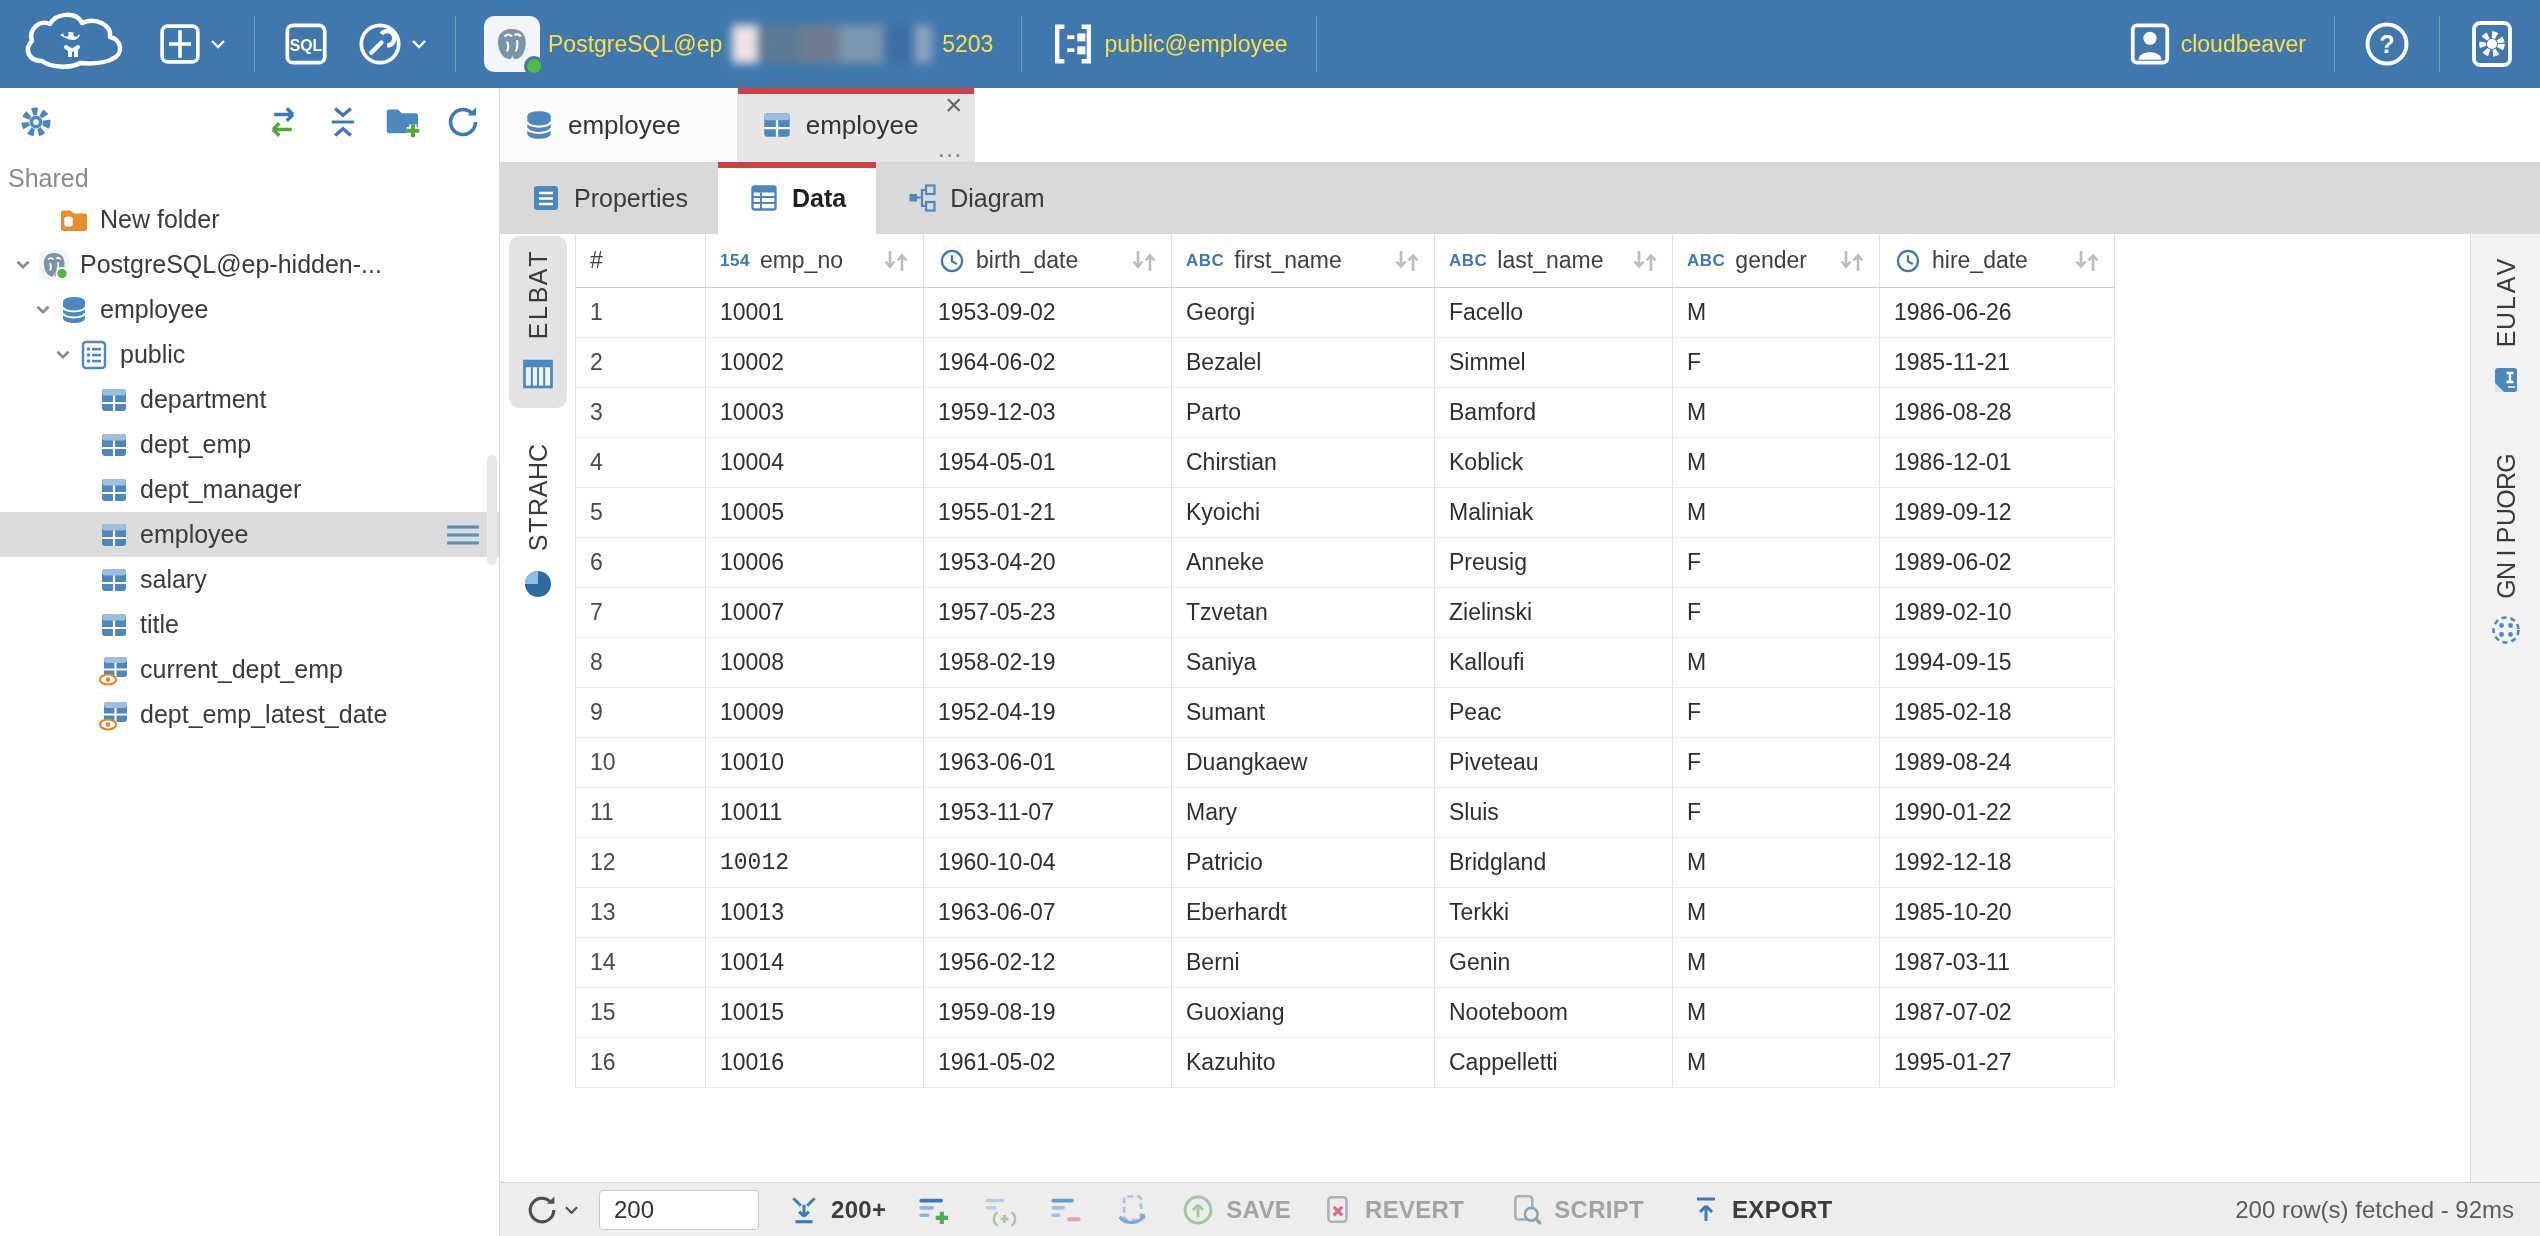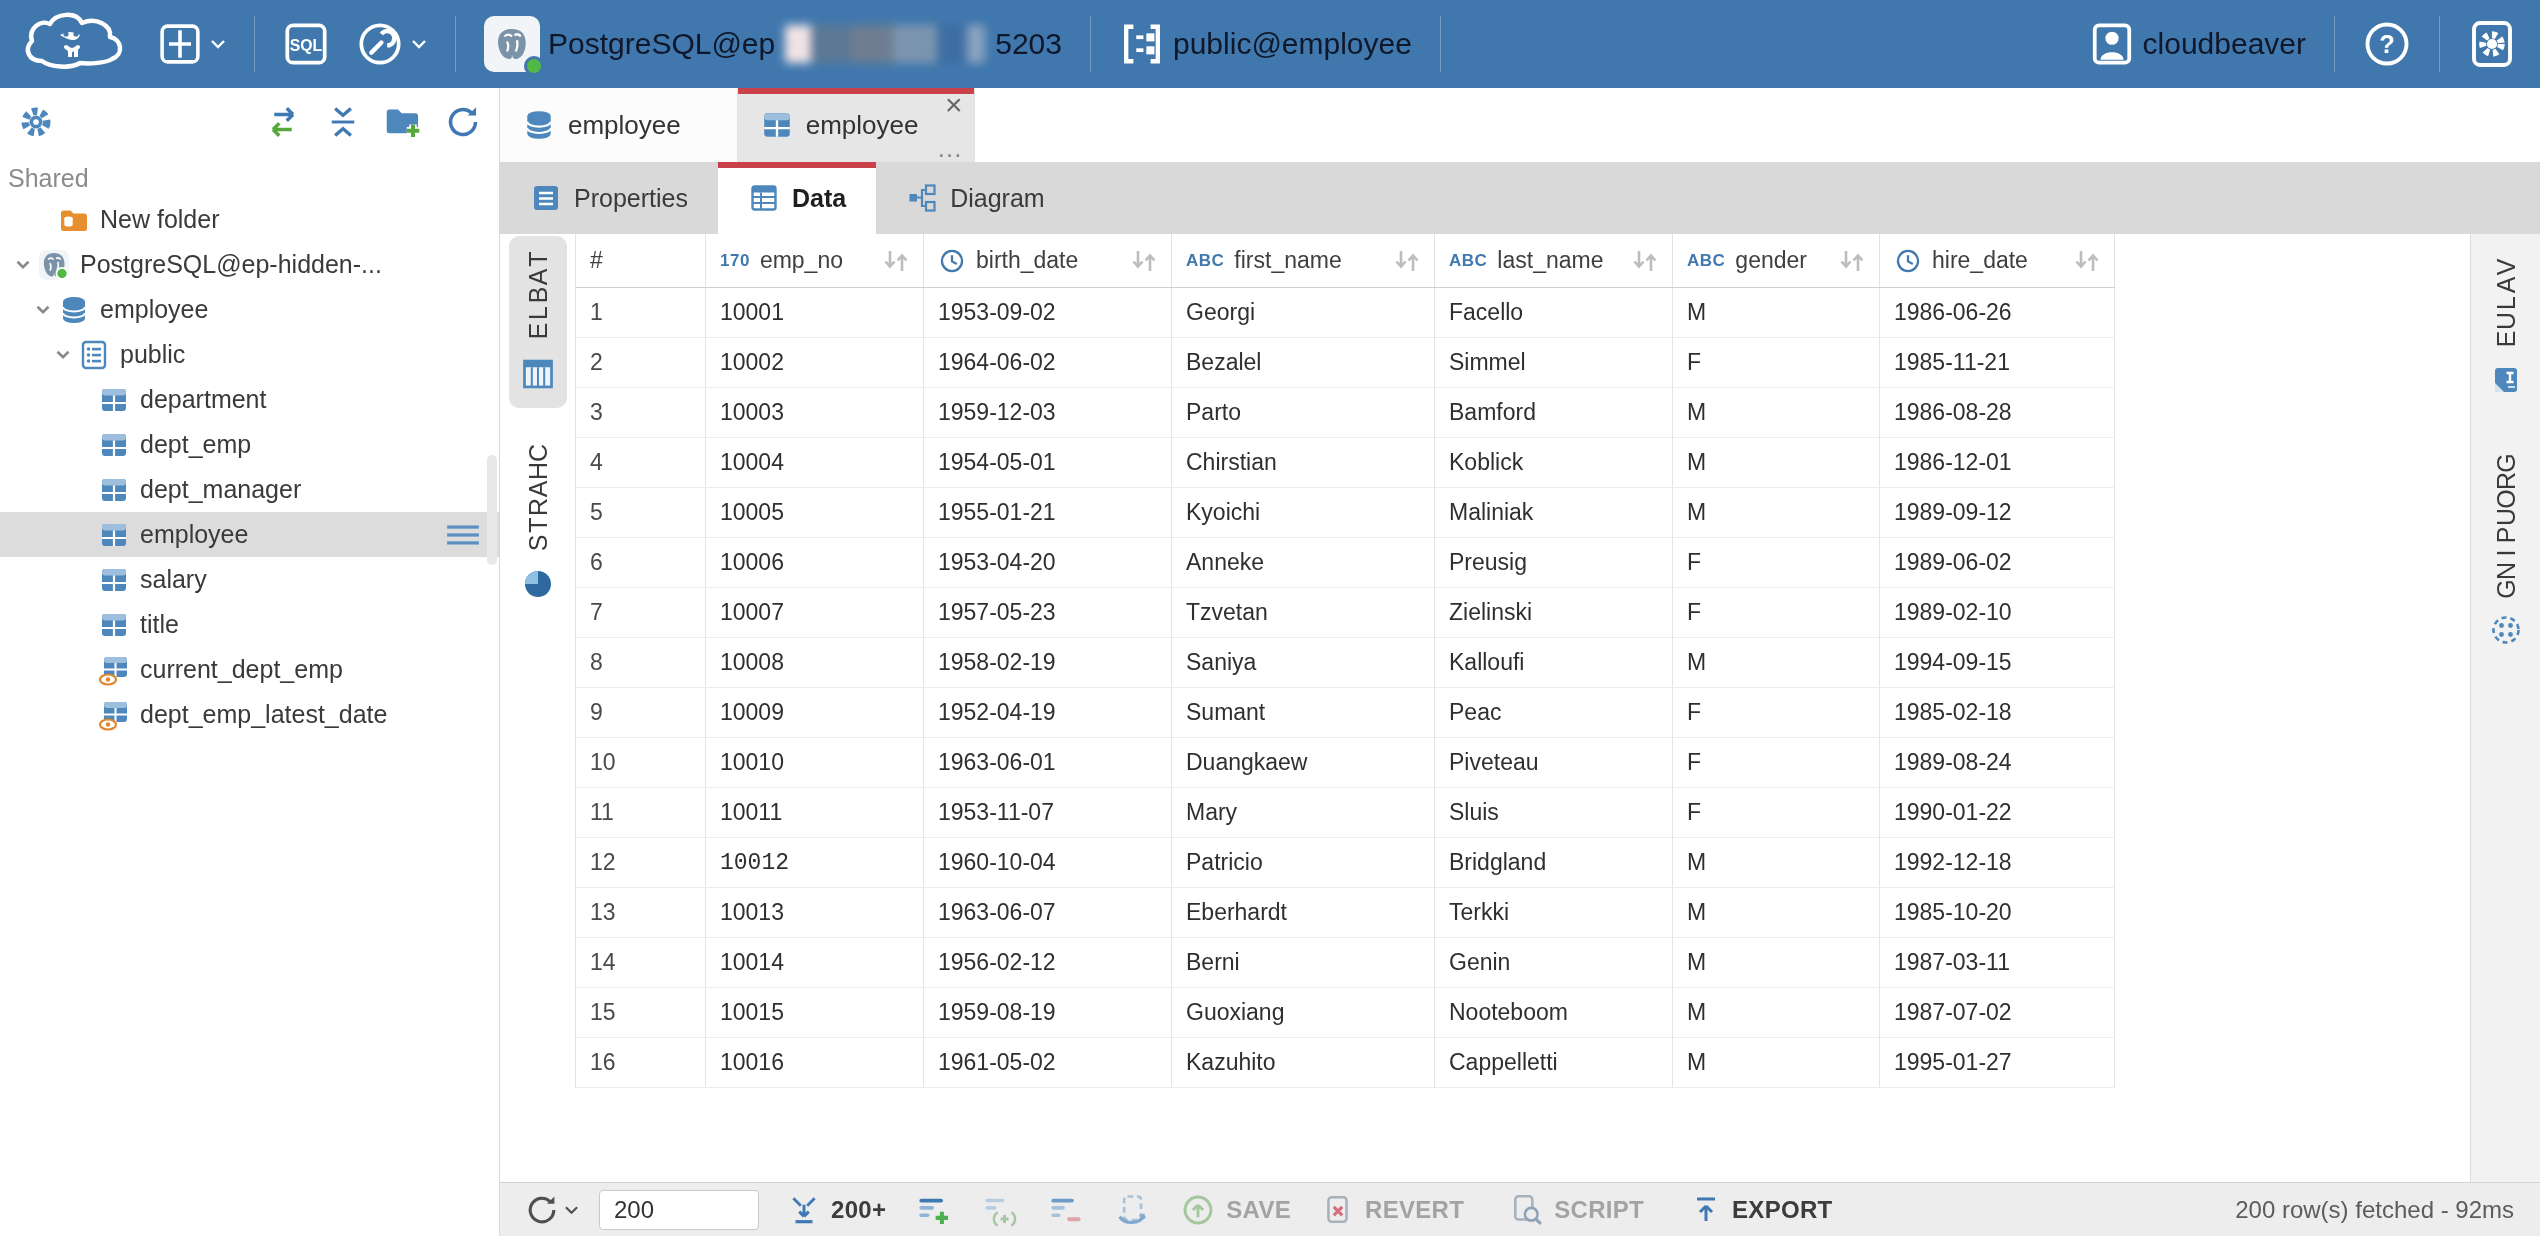--- a/index.html
+++ b/index.html
@@ -5,21 +5,21 @@
   * { margin:0; padding:0; box-sizing:border-box; }
   html,body { width:2540px; height:1236px; overflow:hidden; background:#fff;
     font-family:"Liberation Sans", sans-serif; }
   #app { position:relative; width:2540px; height:1236px; overflow:hidden; }
 
   
   .topbar { position:absolute; left:0; top:0; width:2540px; height:88px;
     background:#4078ad; display:flex; align-items:center; color:#fff; }
   .tb-divider { width:1px; height:56px; background:rgba(255,255,255,.28); margin:0 14px; }
   .tb-btn { display:flex; align-items:center; gap:8px; padding:0 14px; height:100%; cursor:pointer; }
-  .tb-text { font-size:30px; color:#0f172a; white-space:nowrap; }
+  .tb-text { font-size:23px; color:#fde047; white-space:nowrap; }
   .logo { margin:0 14px 0 20px; display:flex; align-items:center; }
   .blur-blocks { display:inline-flex; height:38px; margin:0 2px; filter:blur(5px); border-radius:4px; overflow:hidden; }
   .blur-blocks i { display:block; height:100%; }
   .pgbadge { position:relative; width:56px; height:56px; background:#f2f5f8; border-radius:10px;
     display:flex; align-items:center; justify-content:center; }
   .pgbadge .dot { position:absolute; right:-4px; bottom:-4px; width:20px; height:20px;
     border-radius:50%; background:#53b945; border:3px solid #4078ad; }
   .topbar .spacer { flex:1; }
 
   
@@ -549,21 +549,21 @@
         </div>
       </div>
 
       <div class="grid-wrap">
         <div class="grid" id="grid">
             <div class="grid-header">
               <div class="ghcell" style="width: 130px;">
                 <span class="">#</span>
               </div>
               <div class="ghcell" style="width: 218px;">
-                <span class="typetag">170</span>
+                <span class="typetag">154</span>
                 <span class="tname">emp_no</span>
                 <span class="grow"></span>
                 <span>
                   <svg viewBox="0 0 30 28" width="30" height="28">
                     <path d="M9 4 v15 M4.5 14.5 l4.5 5 4.5 -5" fill="none" stroke="#bdbdbd" stroke-width="2.6"></path>
                     <path d="M21 24 v-15 M16.5 13.5 l4.5 -5 4.5 5" fill="none" stroke="#bdbdbd" stroke-width="2.6"></path>
                   </svg>
                 </span>
               </div>
               <div class="ghcell" style="width: 248px;">

